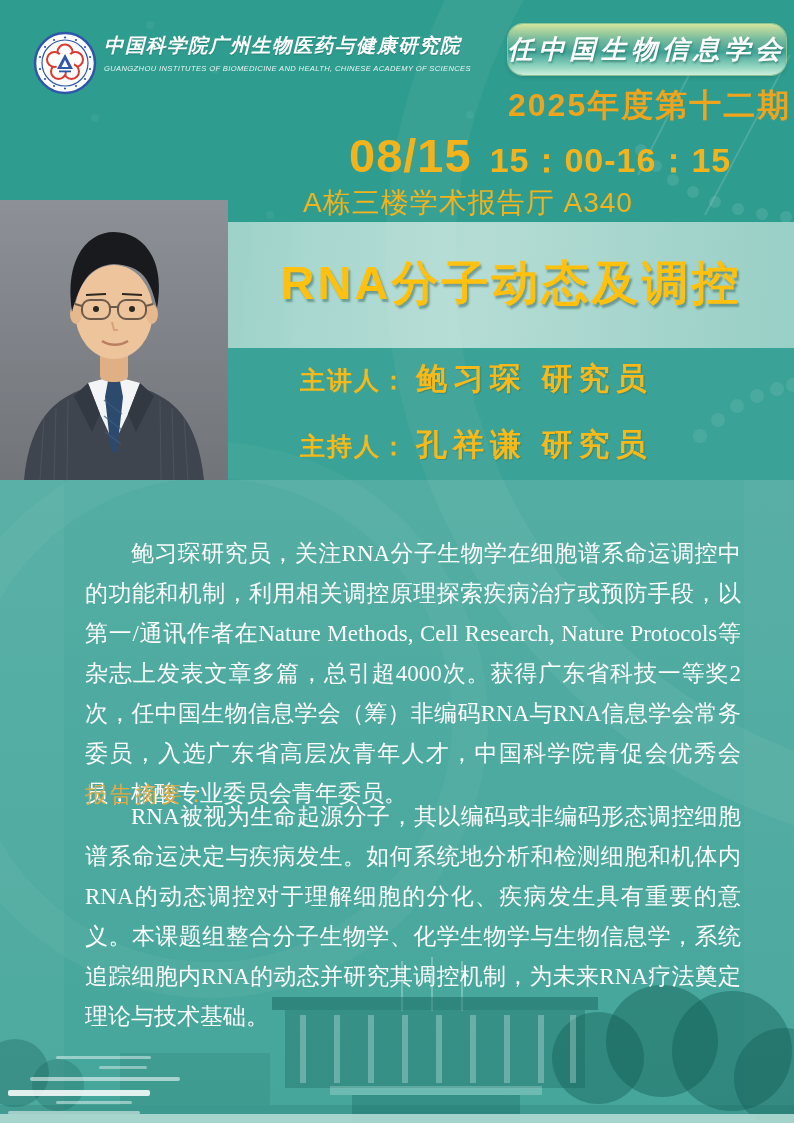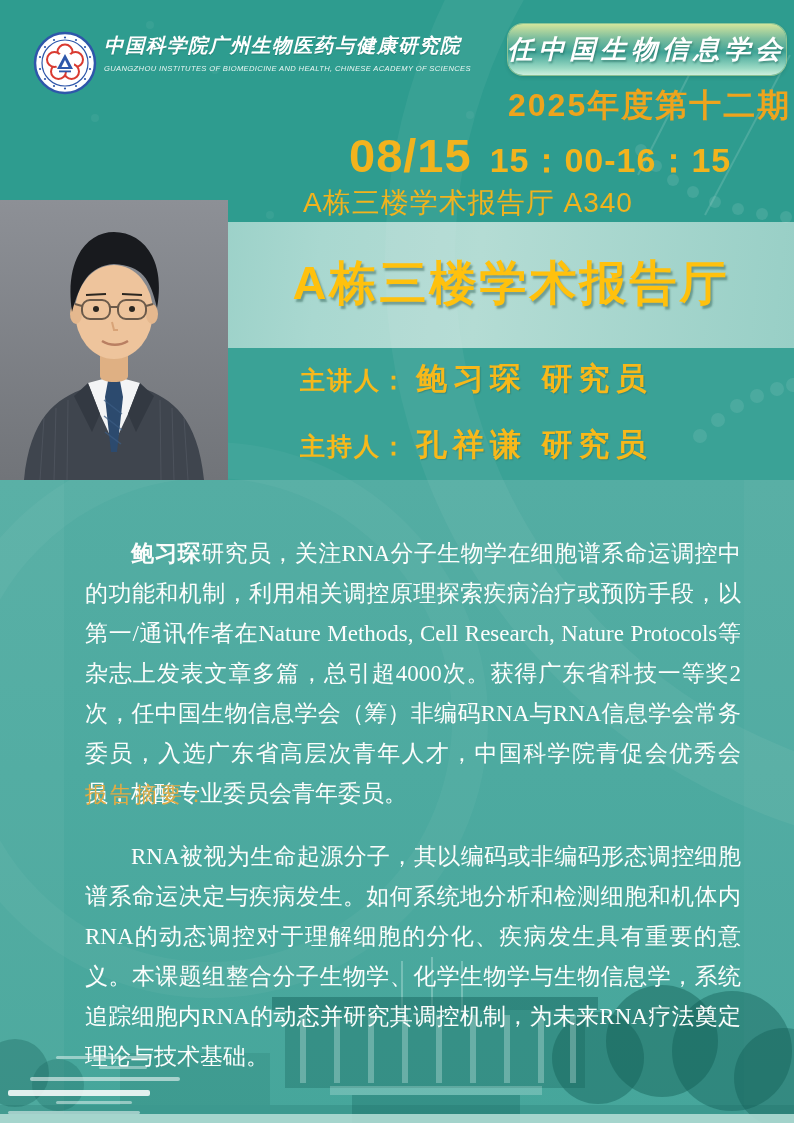--- a/index.html
+++ b/index.html
@@ -86,22 +86,22 @@
   }
   .h-bio{top:499px;}
   .h-abs{top:758px;margin-top:22px;}
   .para{
     position:absolute;left:85px;width:656px;
     color:#fcfdfc;font-size:23px;line-height:40px;text-align:justify;
     font-family:"Liberation Serif",serif;
     text-indent:2em;margin:0;
   }
   .p-bio{top:534px;}
-  .p-abs{top:837px;}
-  .para .bold{font-weight:bold;}
+  .p-abs{top:797px;}
+  .para .bold{font-weight:normal;}
 </style>
 </head>
 <body>
 
 <div class="poster">
 
   <div class="band-title"></div>
   <div class="band-speaker"></div>
   <div class="band-body"></div>
 
@@ -277,21 +277,21 @@
     <g stroke="#2a2620" stroke-width="2" fill="none">
       <line x1="86" y1="95" x2="106" y2="94"></line>
         <line x1="122" y1="94" x2="142" y2="95"></line>
     </g>
     <circle cx="96" cy="109" r="3" fill="#2a2620"></circle>
       <circle cx="132" cy="109" r="3" fill="#2a2620"></circle>
     <path d="M112 122 L114 130 L118 130" stroke="#d8a377" stroke-width="2" fill="none"></path>
     <path d="M102 141 C110 146 120 146 128 141" stroke="#b97f62" stroke-width="2.5" fill="none"></path>
   </svg>
 
-  <div class="talk-title">A栋三楼学术报告厅</div>
+  <div class="talk-title">RNA分子动态及调控</div>
   <div class="person-line line-speaker">
     <span class="lbl">主讲人：</span>
     <span class="nm">鲍习琛 研究员</span>
   </div>
   <div class="person-line line-host">
     <span class="lbl">主持人：</span>
     <span class="nm">孔祥谦 研究员</span>
   </div>
 
   <p class="para p-bio"><span class="bold">鲍习琛</span><span>研究员，关注RNA分子生物学在细胞谱系命运调控中的功能和机制，利用相关调控原理探索疾病治疗或预防手段，以第一/通讯作者在Nature Methods, Cell Research, Nature Protocols等杂志上发表文章多篇，总引超4000次。获得广东省科技一等奖2次，任中国生物信息学会（筹）非编码RNA与RNA信息学会常务委员，入选广东省高层次青年人才，中国科学院青促会优秀会员，核酸专业委员会青年委员。</span></p>

